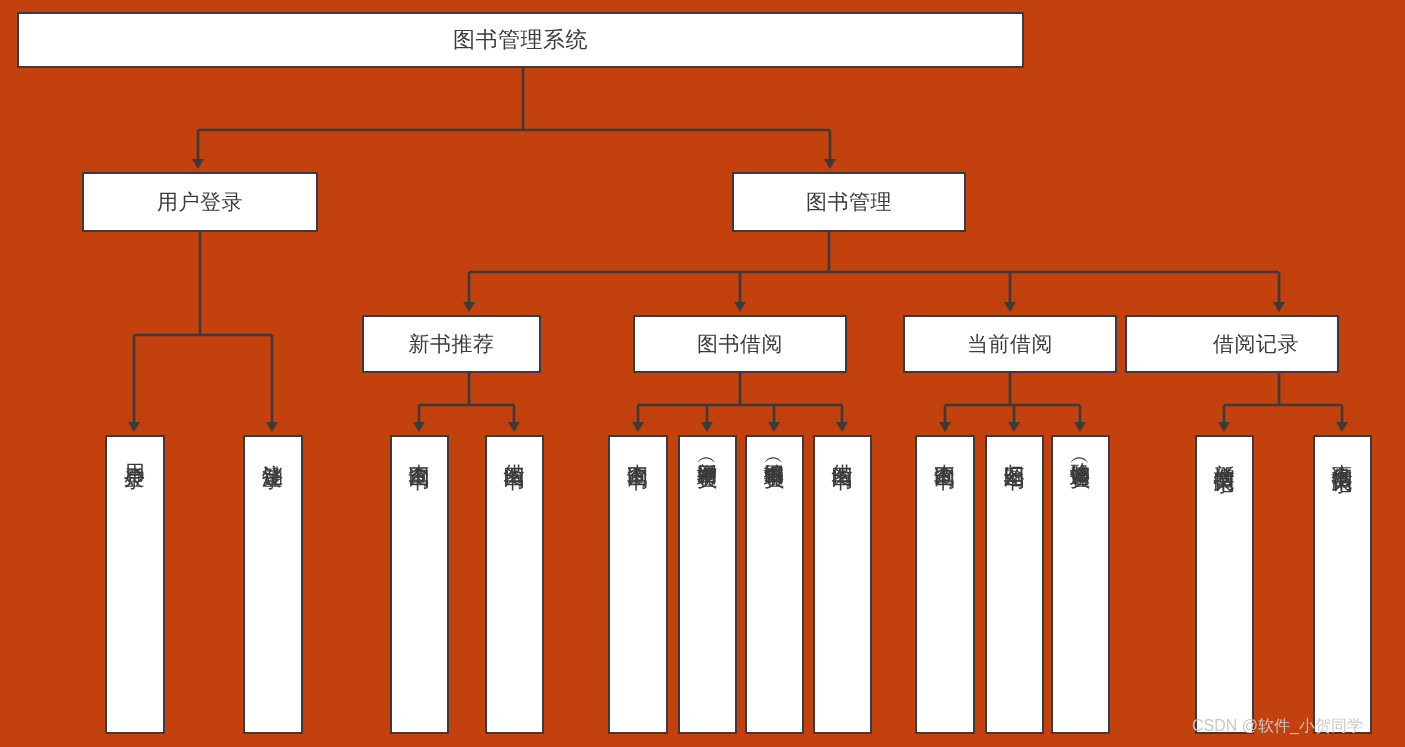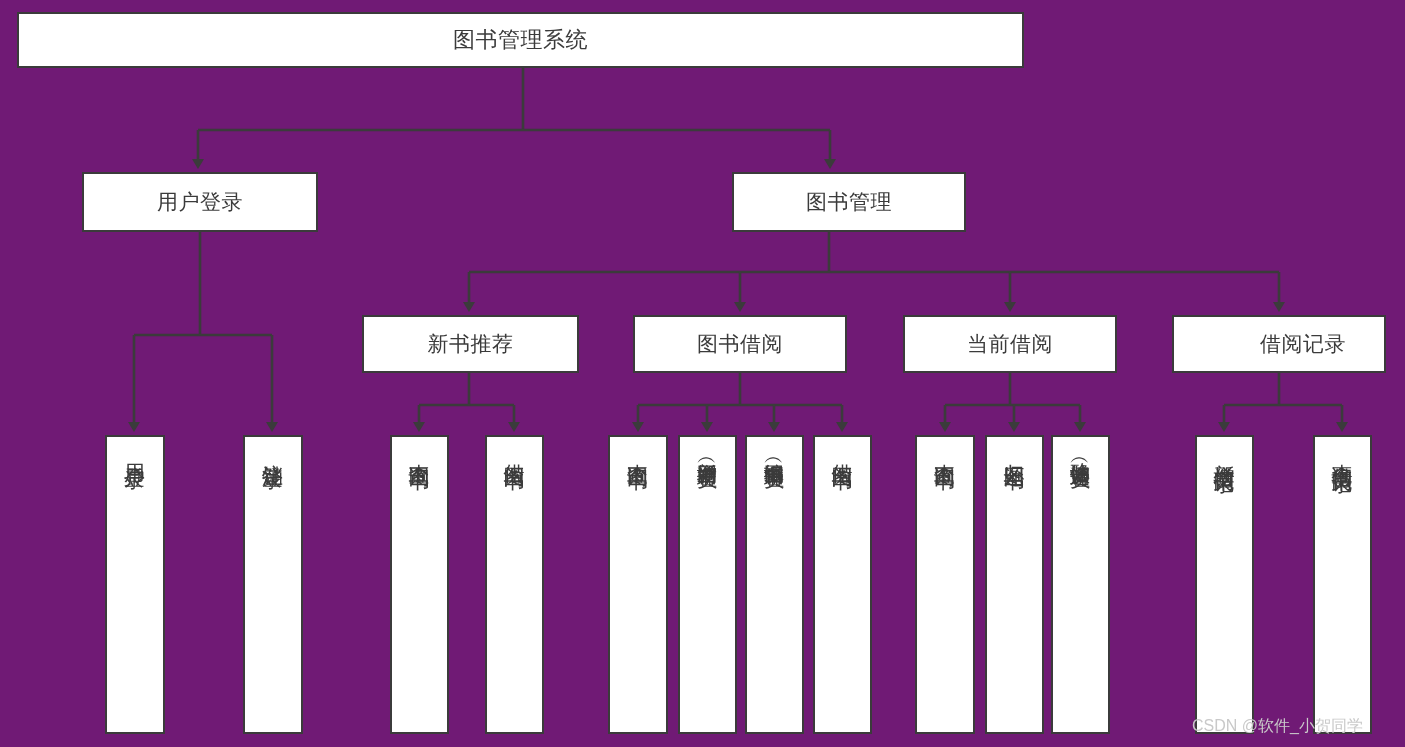--- a/index.html
+++ b/index.html
@@ -8,21 +8,21 @@
     padding: 0;
     background: #ffffff;
   }
   body {
     font-family: "Liberation Sans", "DejaVu Sans", sans-serif;
   }
   #diagram-root {
     position: relative;
     width: 1405px;
     height: 747px;
-    background: #701a75;
+    background: #c2410c;
     overflow: hidden;
   }
   #edge-layer {
     position: absolute;
     left: 0;
     top: 0;
     width: 1405px;
     height: 747px;
     pointer-events: none;
   }
@@ -135,30 +135,30 @@
     <span class="label">图书管理系统</span>
   </div>
 
   <div id="node-host">
       <div class="node horiz" style="left: 82px; top: 172px; width: 236px; height: 60px;">
         <span class="label">用户登录</span>
       </div>
       <div class="node horiz" style="left: 732px; top: 172px; width: 234px; height: 60px;">
         <span class="label">图书管理</span>
       </div>
-      <div class="node horiz" style="left: 362px; top: 315px; width: 217px; height: 58px;">
+      <div class="node horiz" style="left: 362px; top: 315px; width: 179px; height: 58px;">
         <span class="label">新书推荐</span>
       </div>
       <div class="node horiz" style="left: 633px; top: 315px; width: 214px; height: 58px;">
         <span class="label">图书借阅</span>
       </div>
       <div class="node horiz" style="left: 903px; top: 315px; width: 214px; height: 58px;">
         <span class="label">当前借阅</span>
       </div>
-      <div class="node horiz" style="left: 1172px; top: 315px; width: 214px; height: 58px; padding-left: 48px;">
+      <div class="node horiz" style="left: 1125px; top: 315px; width: 214px; height: 58px; padding-left: 48px;">
         <span class="label">借阅记录</span>
       </div>
       <div class="node vert" style="left: 105px; top: 435px; width: 60px; height: 299px;">
         <span class="label">用户登录</span>
       </div>
       <div class="node vert" style="left: 243px; top: 435px; width: 60px; height: 299px;">
         <span class="label">注销登录</span>
       </div>
       <div class="node vert" style="left: 390px; top: 435px; width: 59px; height: 299px;">
         <span class="label">查询图书</span>

